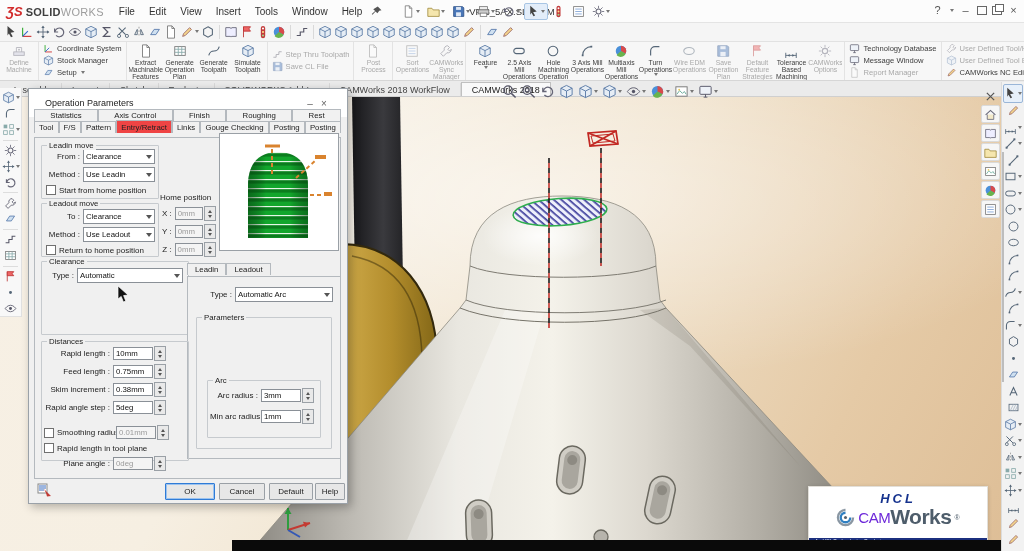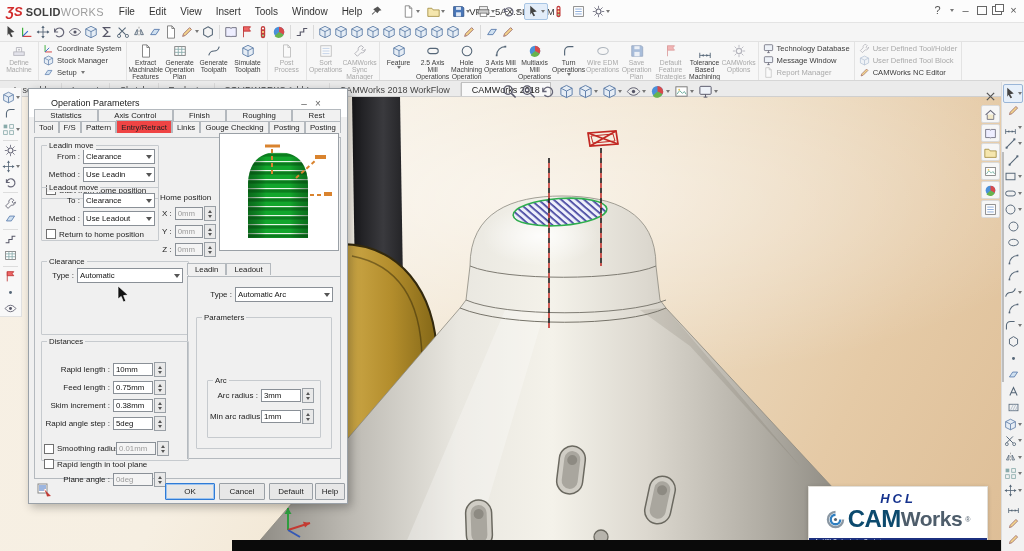--- a/index.html
+++ b/index.html
@@ -71,29 +71,29 @@
   .rb-scroll{position:absolute;left:0;top:70px;width:2px;height:230px;background:#bdbdbd;z-index:11}
   .leftbar{left:0;top:88px;width:21px;height:226px;background:#f8f8f8;border-right:1px solid #e1e1e1;
            border-bottom:1px solid #e1e1e1;display:flex;flex-direction:column;align-items:center;padding-top:2px;z-index:9}
   .lb-sep{width:15px;height:1px;background:#ddd;margin:2px 0}
   .blackbar{left:232px;top:540px;width:770px;height:11px;background:#0a0a0a;z-index:7}
   
   .wm{left:808px;top:486px;width:178px;height:58px;background:#fff;border:1px solid #e2dfd9;
       box-shadow:0 1px 4px rgba(0,0,0,.18);z-index:6;text-align:center;overflow:hidden}
   .wm-hcl{color:#16338e;font-weight:bold;font-style:italic;font-size:13px;letter-spacing:3px;margin-top:4px}
   .wm-row{display:flex;align-items:center;justify-content:center;gap:3px;margin-top:-1px}
-  .wm-cam{color:#0c4a6e;font-size:24px;font-weight:bold;letter-spacing:-.5px}
+  .wm-cam{color:#6d28d9;font-size:15px;font-weight:normal;letter-spacing:-.5px}
   .wm-works{color:#4e5d6b;font-size:21px;font-weight:bold;letter-spacing:-.5px}
   .wm-reg{color:#4e5d6b;font-size:7px;vertical-align:super}
   .wm-strip{position:absolute;bottom:0;left:0;right:0;height:7px;background:#1b2f7e;color:#e8ecf8;
             font-size:5px;line-height:7px;text-align:left;padding-left:6px}
   
   .dlg{left:28px;top:88px;width:318px;height:414px;background:#f0f0f0;border:1px solid #9aa1a8;
        box-shadow:3px 3px 9px rgba(0,0,0,.28);z-index:40;font-size:8px;color:#222}
-  .dlg-tt{height:28px;background:#fff;display:flex;align-items:center;padding:0 22px;font-size:9px;color:#222}
+  .dlg-tt{height:28px;background:#fff;display:flex;align-items:center;padding:0 16px;font-size:9px;color:#222}
   .dlg-tt .sp{flex:1}
   .dlg-wb{color:#666;font-size:10px;width:14px;text-align:center}
   .dtabs{position:absolute;left:5px;top:20px;width:307px}
   .dtrow{display:flex}
   .dtab{flex:1 1 auto;text-align:center;padding:1px 4px;background:#f1f1f1;border:1px solid #b4b9be;
         border-bottom:none;font-size:7.8px;white-space:nowrap;color:#222}
   .dtab.active{background:#ef4444;position:relative;z-index:2;padding-top:2px;margin-top:-1px}
   .dframe{position:absolute;left:5px;top:48px;width:305px;height:340px;border:1px solid #b4b9be;background:#f0f0f0}
   .grp{position:absolute;border:1px solid #c6cace;border-radius:1px}
   .grp>.leg{position:absolute;top:-5px;left:5px;background:#f0f0f0;padding:0 2px;font-size:7.8px;color:#222}
@@ -555,20 +555,42 @@
         <span class="icn" style="height: 14px; width: 14px;">
           <svg viewBox="0 0 16 16">
             <path d="M8 1.5L14 4.5v7L8 14.5 2 11.5v-7z" fill="#e6edf5" stroke="#5b7ba6"></path>
             <path d="M2 4.5l6 3 6-3M8 7.5v7" fill="none" stroke="#5b7ba6"></path>
           </svg>
         </span>
         <div class="rbl">Simulate Toolpath</div>
       </div>
     </div>
     <div class="rgroup">
+      <div class="rstack">
+        <div class="rrow dis">
+          <span class="icn" style="height: 11px; width: 11px;">
+            <svg viewBox="0 0 16 16">
+              <path d="M2 12h4V8h4V4h4" fill="none" stroke="#556" stroke-width="1.3"></path>
+            </svg>
+          </span>
+          <span>Step Thru Toolpath</span>
+        </div>
+        <div class="rrow dis">
+          <span class="icn" style="height: 11px; width: 11px;">
+            <svg viewBox="0 0 16 16">
+              <path d="M2 2h11l1.5 1.5V14H2z" fill="#4a77b8" stroke="#2c4f86"></path>
+              <rect x="5" y="9" width="6" height="5" fill="#dfe8f5"></rect>
+              <rect x="5" y="2.5" width="6" height="3.5" fill="#dfe8f5"></rect>
+            </svg>
+          </span>
+          <span>Save CL File</span>
+        </div>
+      </div>
+    </div>
+    <div class="rgroup">
       <div class="rbig dis">
         <span class="icn" style="height: 14px; width: 14px;">
           <svg viewBox="0 0 16 16">
             <path d="M4 1h5l3 3v11H4z" fill="#fff" stroke="#777"></path>
             <path d="M9 1v3h3" fill="none" stroke="#777"></path>
           </svg>
         </span>
         <div class="rbl">Post Process</div>
       </div>
     </div>
@@ -1413,21 +1435,21 @@
         <span>Use Leadin</span>
           <span class="ar"></span>
         </span>
     </div>
     <div class="frow" style="margin-left:4px">
       <span class="chk"></span>
       <span>Start from home position</span>
     </div>
   </div>
 
-  <div class="grp" style="left:12px;top:98px;width:116px;height:52px">
+  <div class="grp" style="left:12px;top:114px;width:116px;height:52px">
     <span class="leg">Leadout move</span>
     <div class="frow" style="margin-top:5px">
       <span class="flbl" style="width:36px">To :</span>
       <span class="cmb" style="width:66px">
         <span>Clearance</span>
           <span class="ar"></span>
         </span>
     </div>
     <div class="frow">
       <span class="flbl" style="width:36px">Method :</span>
@@ -1543,21 +1565,21 @@
               <i class="up"></i>
               <i class="dn"></i>
             </span>
         </div>
       </div>
     </div>
   </div>
 
   <div class="grp" style="left:12px;top:252px;width:146px;height:118px">
     <span class="leg">Distances</span>
-    <div id="distrows" style="margin-top:20px">
+    <div id="distrows" style="margin-top:4px">
         <div class="frow">
           <span class="flbl" style="width: 66px;">Rapid length :</span>
           <span class="fld" style="width: 34px;">10mm</span>
           <span class="spin">
             <i class="up"></i>
             <i class="dn"></i>
           </span>
         </div>
         <div class="frow">
           <span class="flbl" style="width: 66px;">Feed length :</span>

